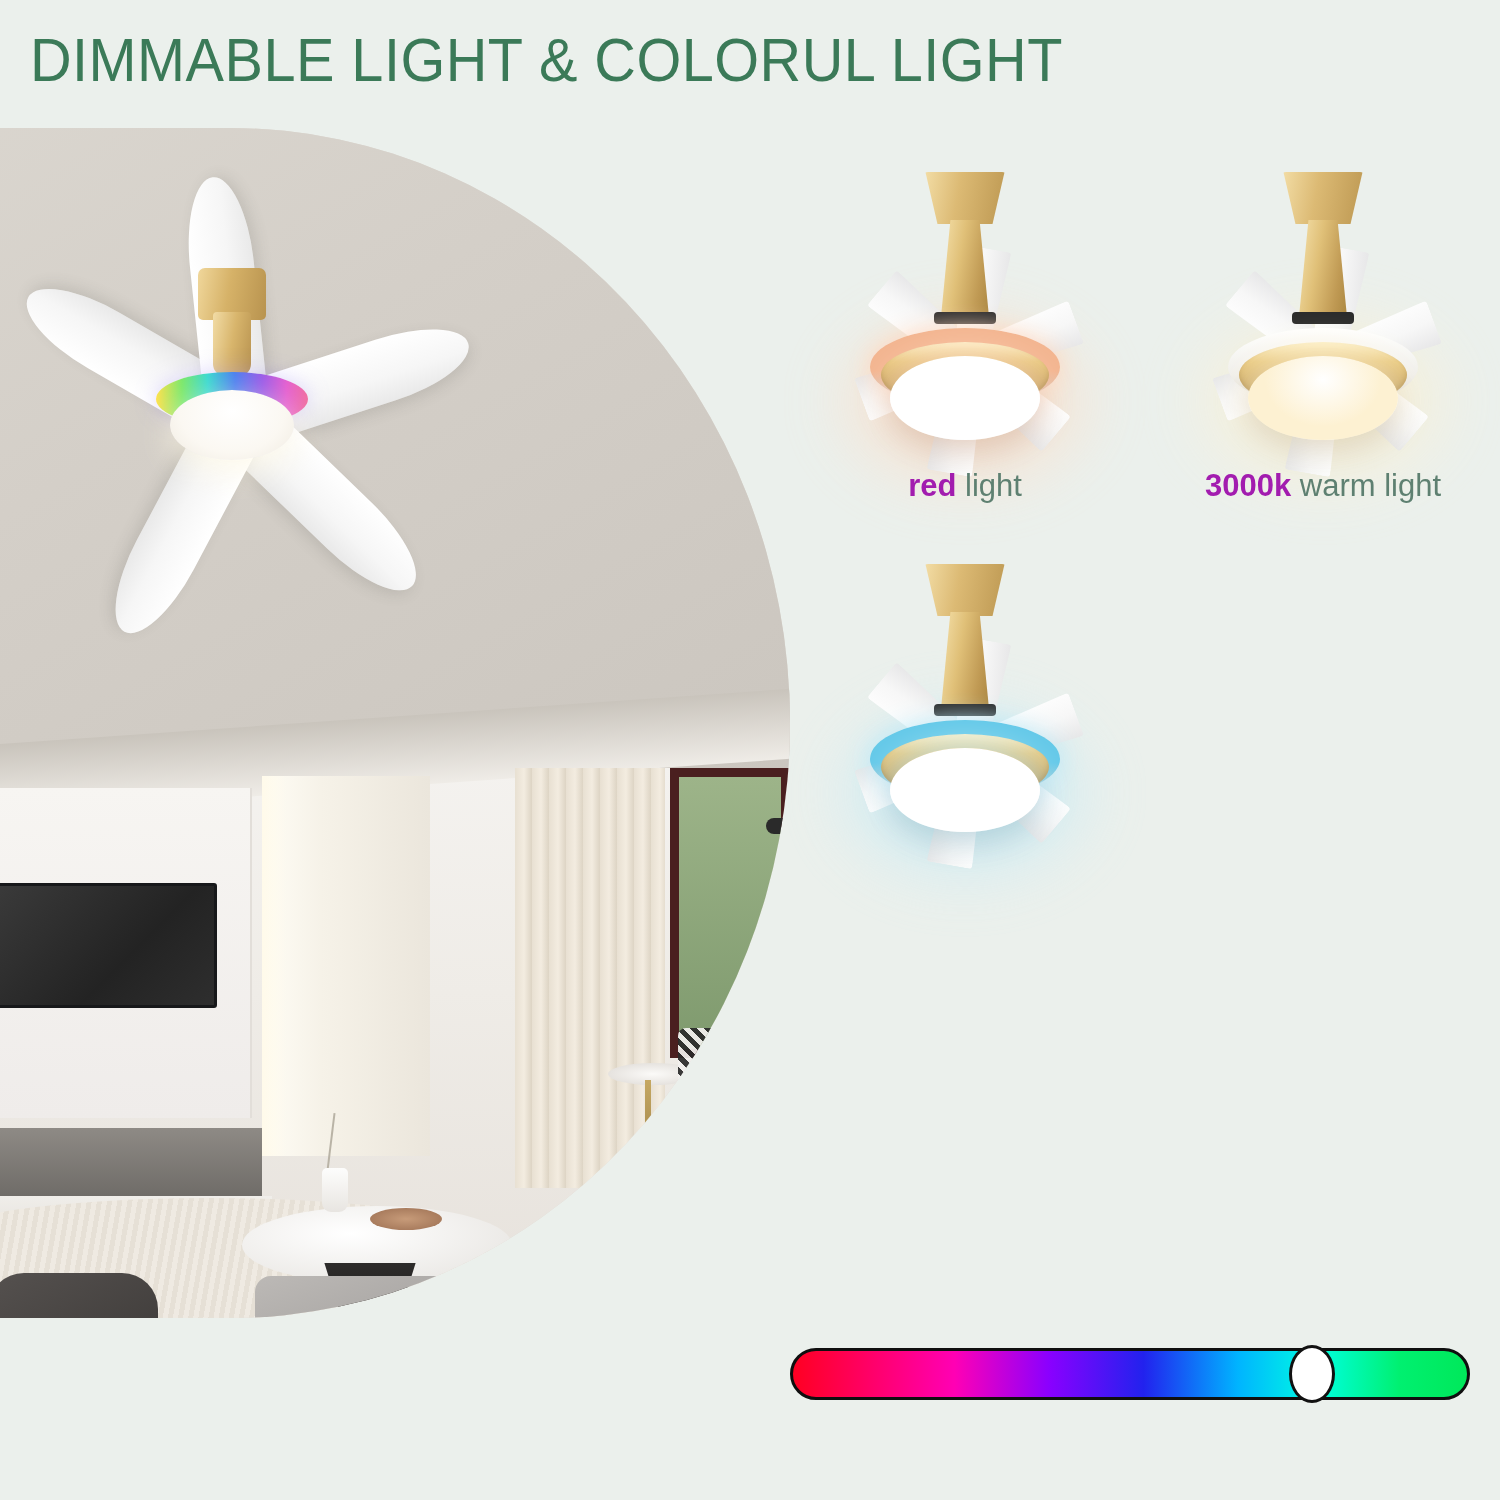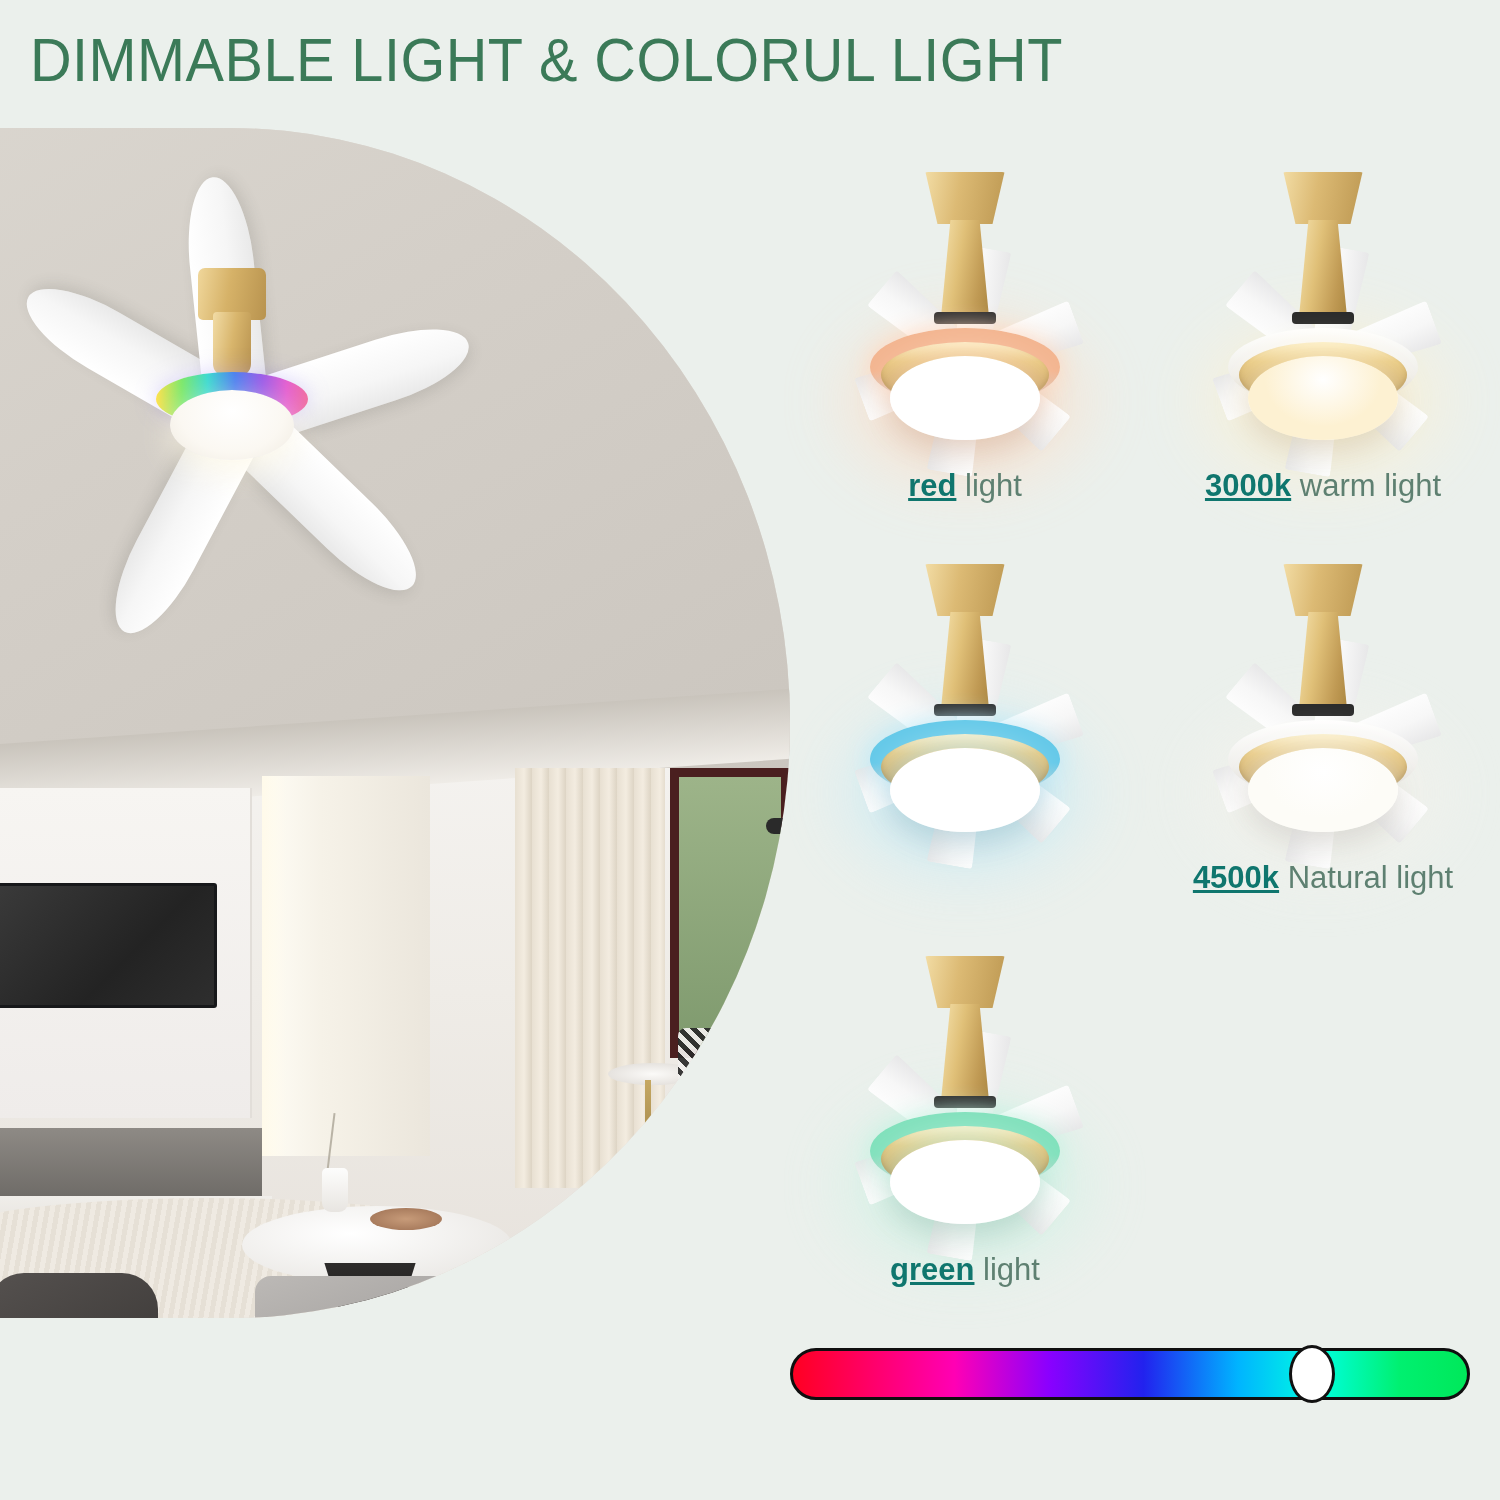--- a/index.html
+++ b/index.html
@@ -229,21 +229,21 @@
   }
   .neck-cap{
     position:absolute; left:50%; top:174px; transform:translateX(-50%);
     width:62px; height:12px; background:#2b2b2b; border-radius:4px;
   }
 
   .cap{
     position:absolute; left:0; top:330px; width:350px;
     text-align:center; font-size:31px; white-space:nowrap;
   }
-  .cap b{ color:#0f766e; font-weight:700;text-decoration:underline; }
+  .cap b{ color:#a21caf; font-weight:700; }
   .cap span{ color:#5e8071; font-weight:400; }
 
   
   .sliders{ position:absolute; left:0; top:1348px; width:1500px; height:152px; }
   .slider-block{ position:absolute; top:0; }
   .track{
     position:relative; height:52px; border-radius:26px;
     border:3px solid #121212;
   }
   .knob{
@@ -354,56 +354,20 @@
         <div class="blade" style="transform: rotate(100deg);"></div>
         <div class="blade" style="transform: rotate(160deg);"></div>
         <div class="motor"></div>
         <div class="neck"></div>
         <div class="neck-cap"></div>
         <div class="outer-ring" style="background: linear-gradient(rgb(98, 200, 232), rgb(98, 200, 232) 55%, rgba(0, 0, 0, 0.12)); box-shadow: rgb(191, 233, 247) 0px 0px 26px;"></div>
         <div class="gold-ring"></div>
         <div class="dome" style="background: radial-gradient(at 50% 28%, rgb(255, 255, 255) 0%, rgb(255, 255, 255) 55%, rgb(255, 255, 255) 100%); box-shadow: rgba(0, 0, 0, 0.1) 0px 12px 30px, rgb(191, 233, 247) 0px 0px 40px;"></div>
       </div>
     </div>
-    <div class="cell" style="left: 358px; top: 392px;">
-      <div class="fan-wrap">
-        <div class="glow" style="background: radial-gradient(rgb(246, 243, 236), rgba(255, 255, 255, 0));"></div>
-        <div class="blade" style="transform: rotate(-140deg);"></div>
-        <div class="blade" style="transform: rotate(-80deg);"></div>
-        <div class="blade" style="transform: rotate(-20deg);"></div>
-        <div class="blade" style="transform: rotate(40deg);"></div>
-        <div class="blade" style="transform: rotate(100deg);"></div>
-        <div class="blade" style="transform: rotate(160deg);"></div>
-        <div class="motor"></div>
-        <div class="neck"></div>
-        <div class="neck-cap"></div>
-        <div class="outer-ring" style="background: linear-gradient(rgb(255, 255, 255), rgb(240, 239, 236) 60%, rgb(221, 217, 211));"></div>
-        <div class="gold-ring"></div>
-        <div class="dome" style="background: radial-gradient(at 50% 28%, rgb(255, 255, 255) 0%, rgb(253, 252, 247) 55%, rgb(253, 252, 247) 100%); box-shadow: rgba(0, 0, 0, 0.1) 0px 12px 30px, rgb(246, 243, 236) 0px 0px 40px;"></div>
-      </div>
-      <div class="cap"><b>4500k</b><span> Natural light</span></div>
-    </div>
-    <div class="cell" style="left: 0px; top: 784px;">
-      <div class="fan-wrap">
-        <div class="glow" style="background: radial-gradient(rgb(198, 242, 226), rgba(255, 255, 255, 0));"></div>
-        <div class="blade" style="transform: rotate(-140deg);"></div>
-        <div class="blade" style="transform: rotate(-80deg);"></div>
-        <div class="blade" style="transform: rotate(-20deg);"></div>
-        <div class="blade" style="transform: rotate(40deg);"></div>
-        <div class="blade" style="transform: rotate(100deg);"></div>
-        <div class="blade" style="transform: rotate(160deg);"></div>
-        <div class="motor"></div>
-        <div class="neck"></div>
-        <div class="neck-cap"></div>
-        <div class="outer-ring" style="background: linear-gradient(rgb(127, 224, 187), rgb(127, 224, 187) 55%, rgba(0, 0, 0, 0.12)); box-shadow: rgb(198, 242, 226) 0px 0px 26px;"></div>
-        <div class="gold-ring"></div>
-        <div class="dome" style="background: radial-gradient(at 50% 28%, rgb(255, 255, 255) 0%, rgb(255, 255, 255) 55%, rgb(255, 255, 255) 100%); box-shadow: rgba(0, 0, 0, 0.1) 0px 12px 30px, rgb(198, 242, 226) 0px 0px 40px;"></div>
-      </div>
-      <div class="cap"><b>green</b><span> light</span></div>
-    </div>
   </div>
 
 <div class="sliders">
 
 
   <div class="slider-block" style="left:790px; width:680px;">
     <div class="track" id="rgb-track" style="border-color: rgb(15, 15, 15); background: linear-gradient(90deg, rgb(255, 0, 34) 0%, rgb(255, 0, 180) 24%, rgb(138, 0, 255) 38%, rgb(34, 34, 238) 52%, rgb(0, 180, 255) 66%, rgb(0, 255, 224) 78%, rgb(0, 240, 112) 90%, rgb(0, 232, 90) 100%);">
       <div class="knob" id="rgb-knob" style="left: 77%;"></div>
     </div>
   </div>

